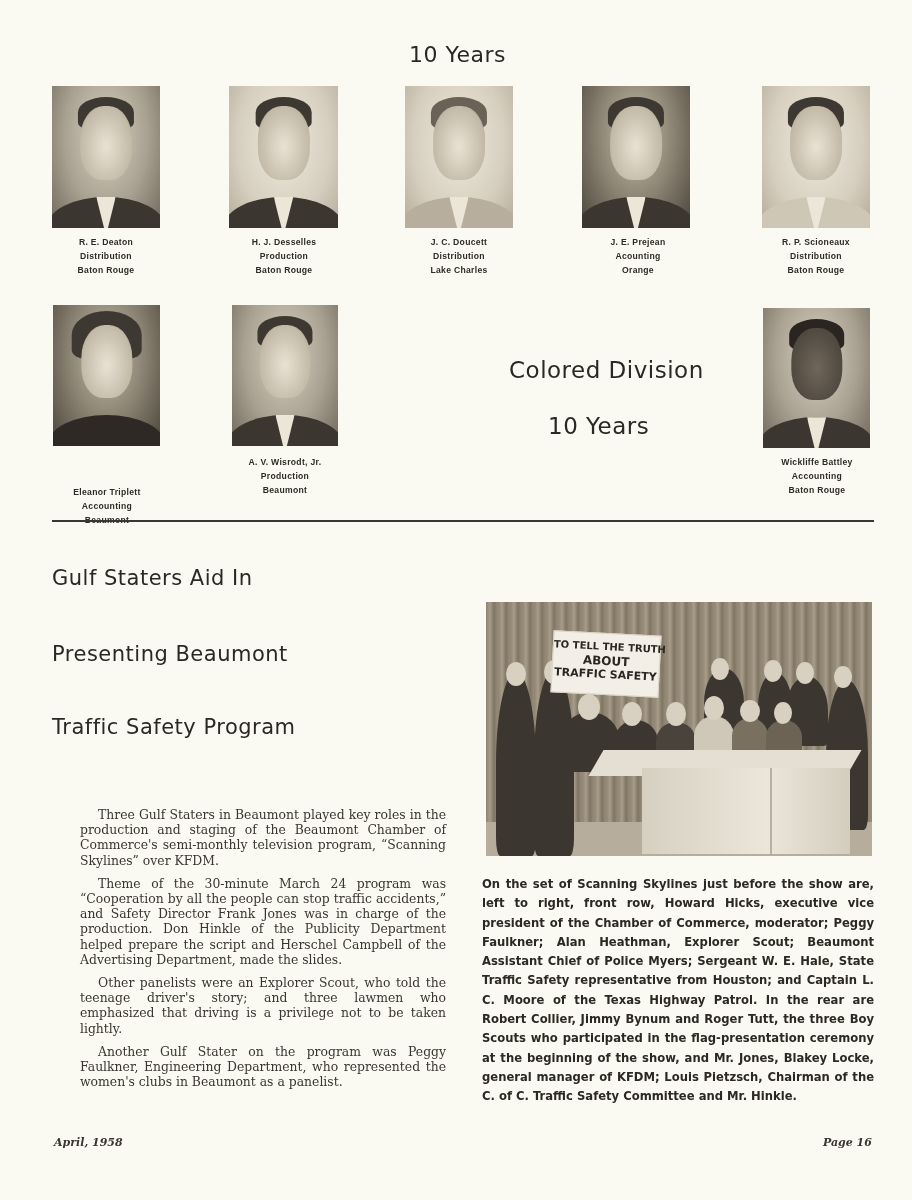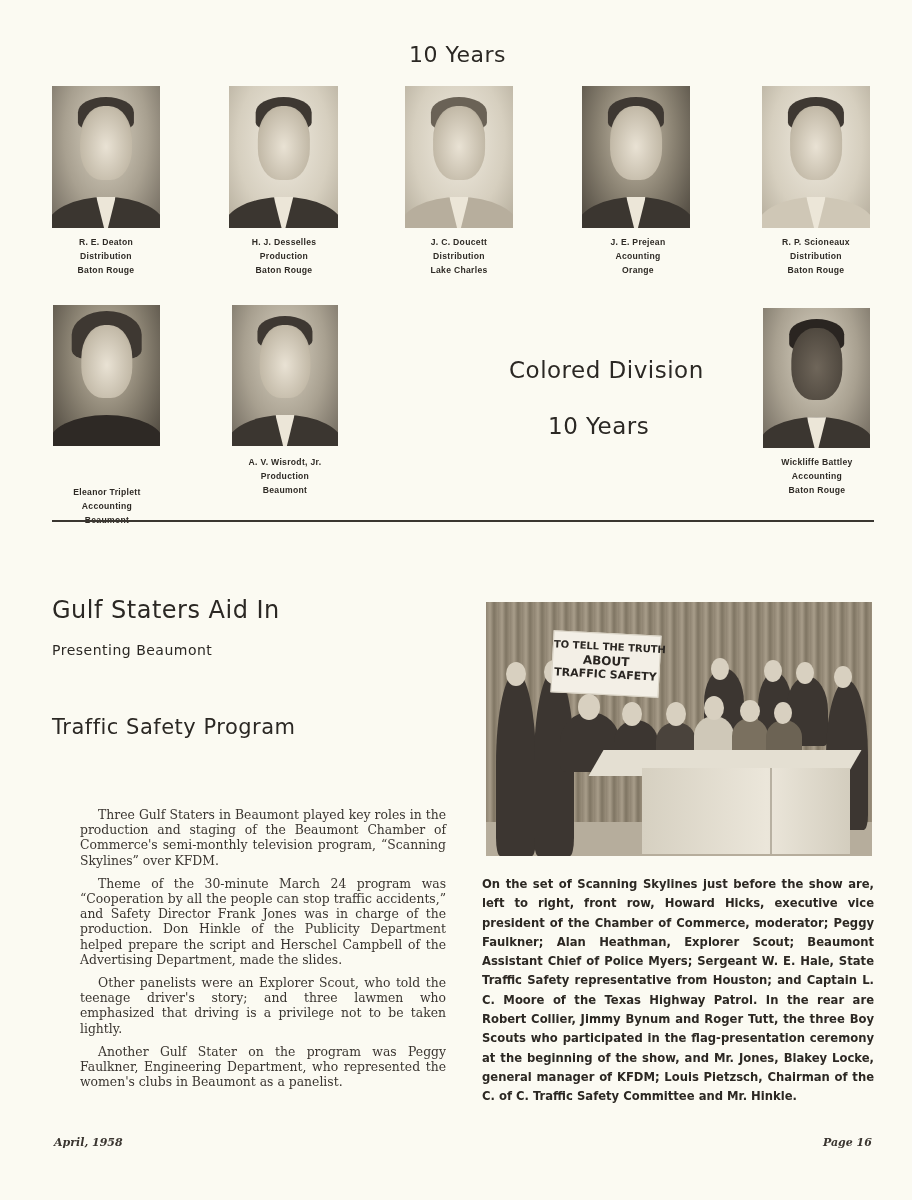--- a/index.html
+++ b/index.html
@@ -191,22 +191,22 @@
     <div class="shirt"></div>
 </div>
 <div class="caption" style="left:737px; top:455px;">
   <div>Wickliffe Battley</div>
   <div>Accounting</div>
   <div>Baton Rouge</div>
 </div>
 
 <div class="divider"></div>
 
-<div class="abs section-title" style="left:52px; top:596px; font-size:24px;">Gulf Staters Aid In</div>
-<div class="abs section-title" style="left:52px; top:642px; font-size:14px;">Presenting Beaumont</div>
+<div class="abs section-title" style="left:52px; top:566px; font-size:21px;">Gulf Staters Aid In</div>
+<div class="abs section-title" style="left:52px; top:642px; font-size:21px;">Presenting Beaumont</div>
 <div class="abs section-title" style="left:52px; top:715px; font-size:21px;">Traffic Safety Program</div>
 
 <div class="body-text" style="top:807px;">
   <p>Three Gulf Staters in Beaumont played key roles in the production and staging of the Beaumont Chamber of Commerce's semi-monthly television program, “Scanning Skylines” over KFDM.</p>
   <p>Theme of the 30-minute March 24 program was “Cooperation by all the people can stop traffic accidents,” and Safety Director Frank Jones was in charge of the production. Don Hinkle of the Publicity Department helped prepare the script and Herschel Campbell of the Advertising Department, made the slides.</p>
   <p>Other panelists were an Explorer Scout, who told the teenage driver's story; and three lawmen who emphasized that driving is a privilege not to be taken lightly.</p>
   <p>Another Gulf Stater on the program was Peggy Faulkner, Engineering Department, who represented the women's clubs in Beaumont as a panelist.</p>
 </div>
 
 <div class="group-photo">

